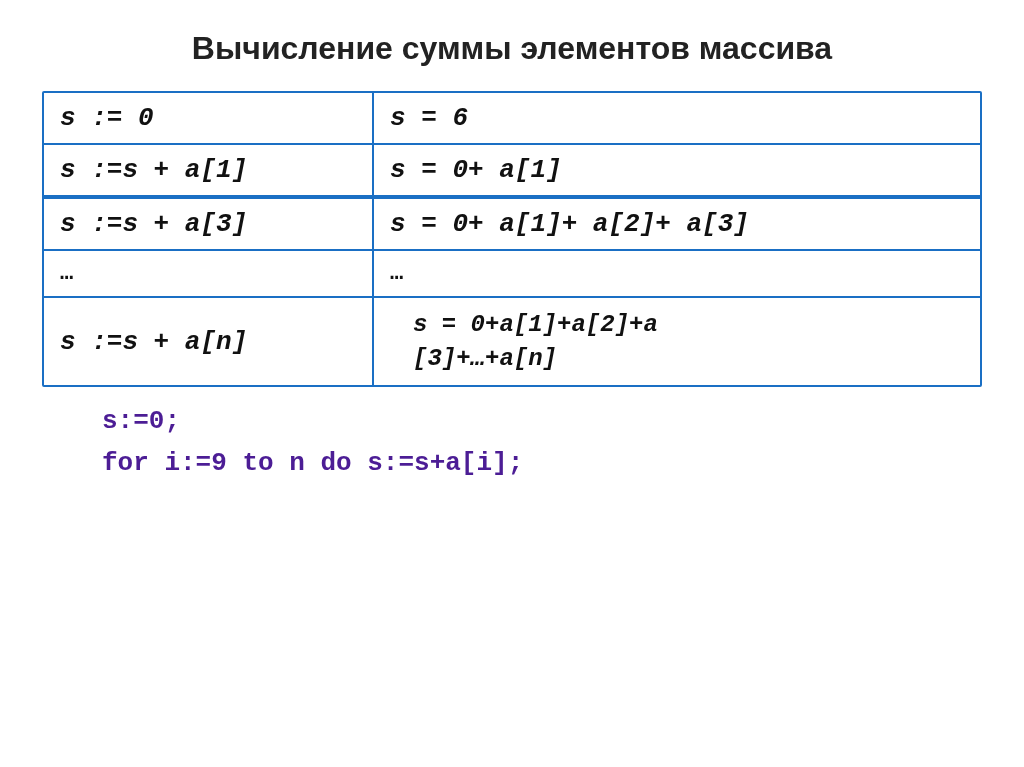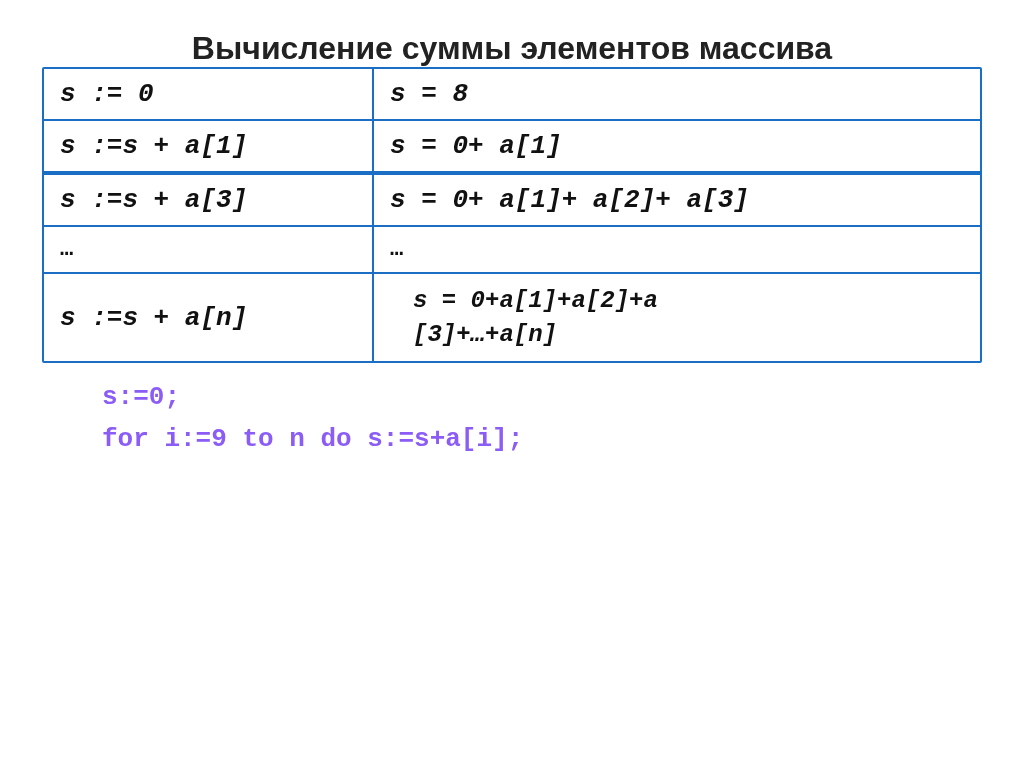--- a/index.html
+++ b/index.html
@@ -18,20 +18,21 @@
       flex-direction: column;
       align-items: center;
       padding: 20px 40px;
     }
 
     .page-title {
       font-size: 32px;
       font-weight: bold;
       color: #222;
       text-align: center;
+      margin-bottom: 24px;
       margin-top: 10px;
     }
 
     .table-container {
       width: 940px;
       border: 2.5px solid #1a6fc4;
       border-radius: 2px;
     }
 
     .table-row {
@@ -90,35 +91,35 @@
     .footer-label {
       font-size: 20px;
       color: #222;
       margin-bottom: 6px;
     }
 
     .footer-code {
       font-family: 'Courier New', Courier, monospace;
       font-size: 26px;
       font-weight: bold;
-      color: #8b5cf6;
+      color: #4c1d95;
       padding-left: 60px;
       line-height: 1.6;
     }
   </style>
 </head>
 <body>
 
 <h1 class="page-title">Вычисление суммы элементов массива</h1>
 
 <div class="table-container">
 
   <div class="table-row">
     <div class="cell-left">s := 0</div>
-    <div class="cell-right">s = 8</div>
+    <div class="cell-right">s = 6</div>
   </div>
 
   <div class="table-row">
     <div class="cell-left">s :=s + a[1]</div>
     <div class="cell-right">s = 0+ a[1]</div>
   </div>
 
   <div class="table-row">
   </div>
 

